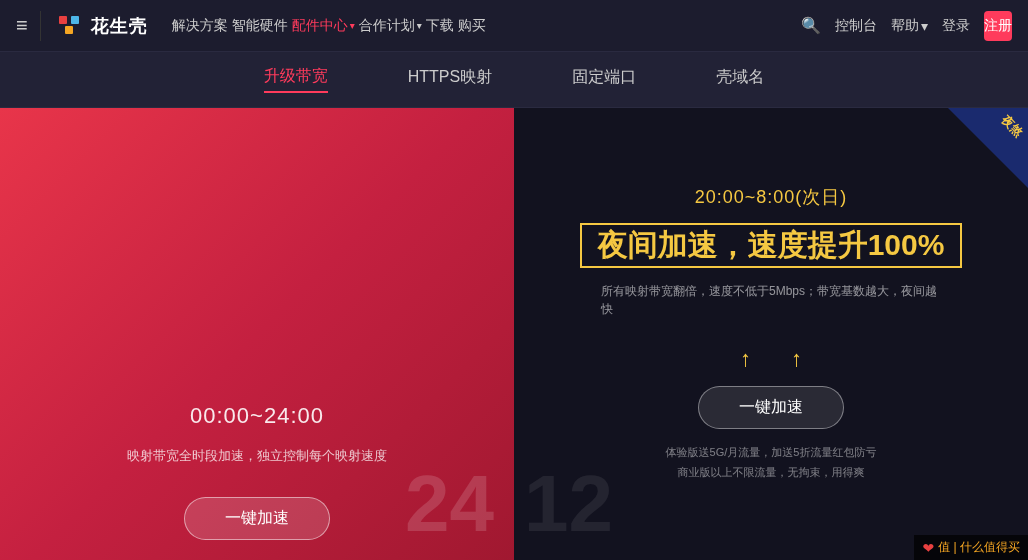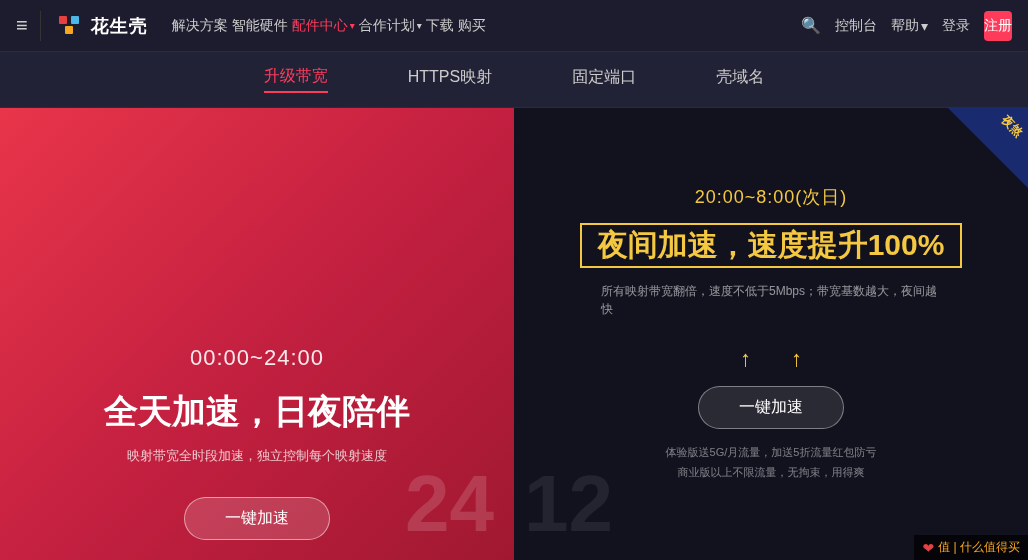--- a/index.html
+++ b/index.html
@@ -319,21 +319,20 @@
   <span class="sub-tab active">升级带宽</span>
   <span class="sub-tab">HTTPS映射</span>
   <span class="sub-tab">固定端口</span>
   <span class="sub-tab">壳域名</span>
 </div>
 
 <div class="main-content">
 
   <div class="left-panel">
     <div class="panel-time">00:00~24:00</div>
-    <div class="panel-title-left">全天加速，日夜陪伴</div>
     <div class="panel-subtitle">映射带宽全时段加速，独立控制每个映射速度</div>
     <button class="panel-btn">一键加速</button>
     <div class="panel-number-left">24</div>
   </div>
 
   <div class="right-panel">
 
     <div class="night-badge">
       <div style="position:absolute;top:0;right:0;width:0;height:0;border-style:solid;border-width:0 80px 80px 0;border-color:transparent #1a2a6e transparent transparent;"></div>
       <div style="position:absolute;top:10px;right:4px;transform:rotate(45deg);color:#f5c842;font-size:12px;font-weight:bold;">夜煞</div>

